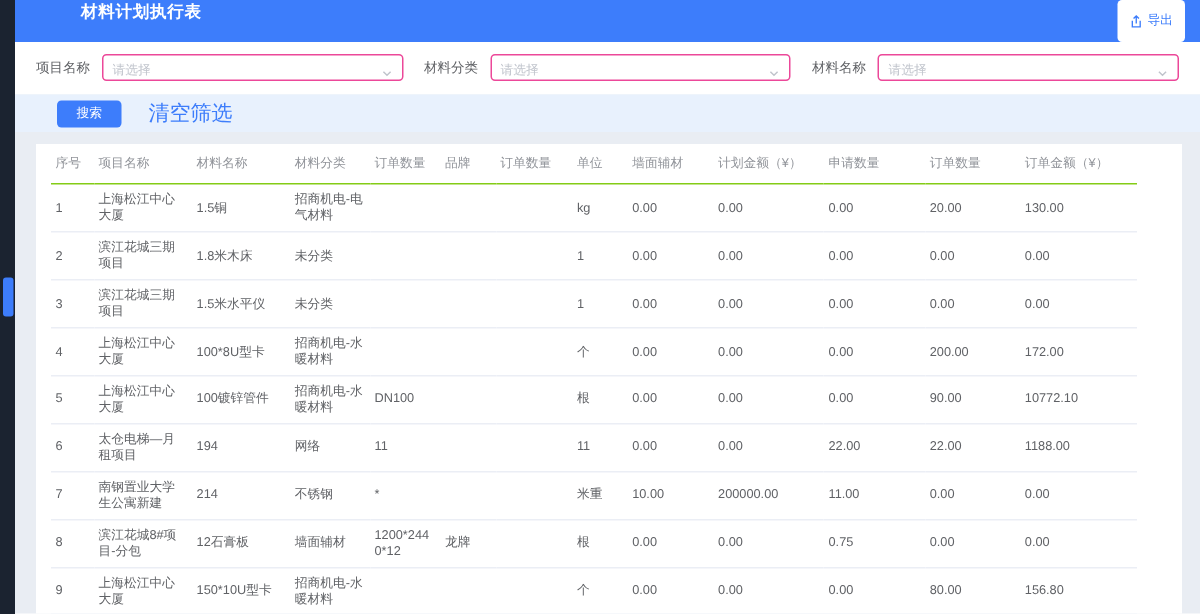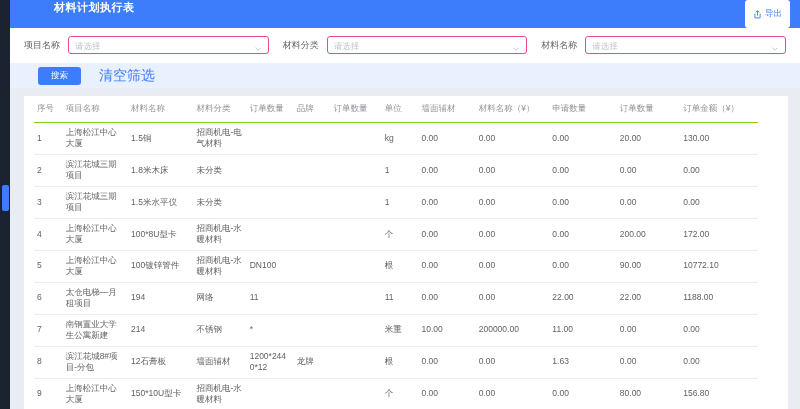--- a/index.html
+++ b/index.html
@@ -108,21 +108,21 @@
         <tr>
           <th>序号</th>
             <th>项目名称</th>
             <th>材料名称</th>
             <th>材料分类</th>
             <th>订单数量</th>
             <th>品牌</th>
             <th>订单数量</th>
             <th>单位</th>
             <th>墙面辅材</th>
-            <th>材料名称（¥）</th>
+            <th>计划金额（¥）</th>
             <th>申请数量</th>
             <th>订单数量</th>
             <th>订单金额（¥）</th>
         </tr>
       </thead>
       <tbody>
         <tr>
             <td>1</td>
             <td>上海松江中心大厦</td>
             <td>1.5铜</td>
@@ -231,21 +231,21 @@
             <td>8</td>
             <td>滨江花城8#项目-分包</td>
             <td>12石膏板</td>
             <td>墙面辅材</td>
             <td>1200*2440*12</td>
             <td>龙牌</td>
             <td></td>
             <td>根</td>
             <td>0.00</td>
             <td>0.00</td>
-            <td>1.63</td>
+            <td>0.75</td>
             <td>0.00</td>
             <td>0.00</td>
           </tr>
           <tr>
             <td>9</td>
             <td>上海松江中心大厦</td>
             <td>150*10U型卡</td>
             <td>招商机电-水暖材料</td>
             <td></td>
             <td></td>

